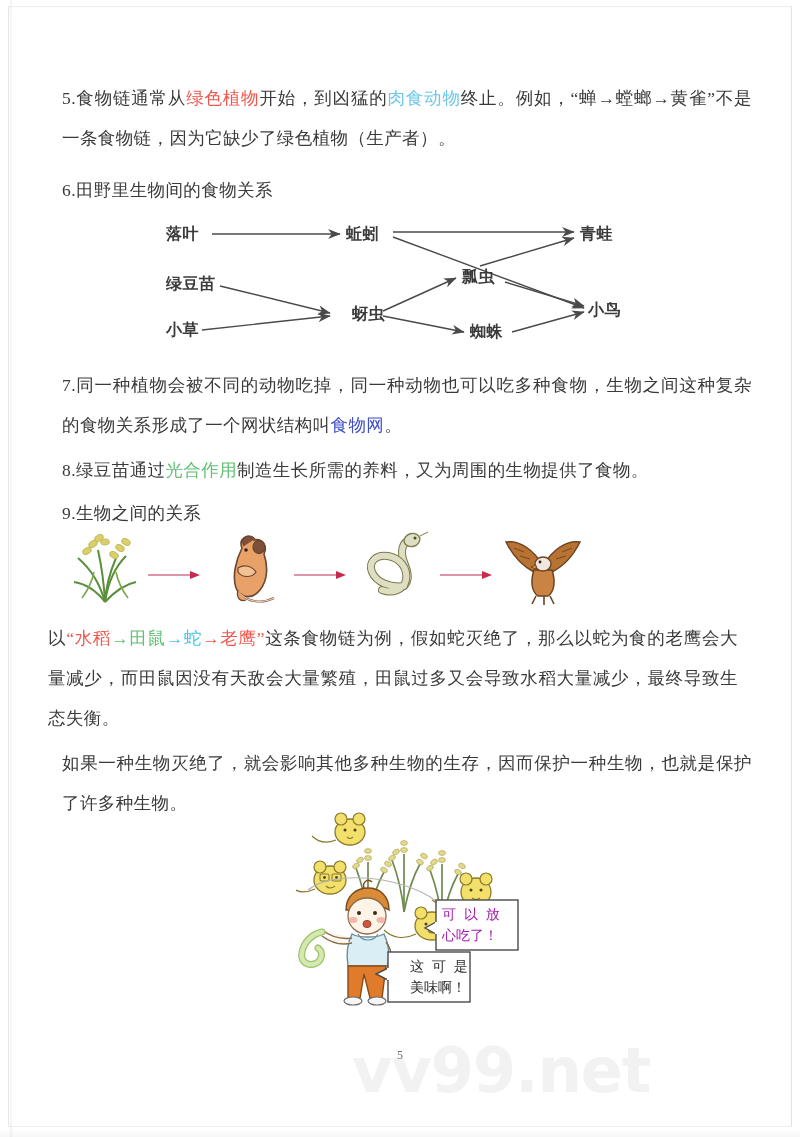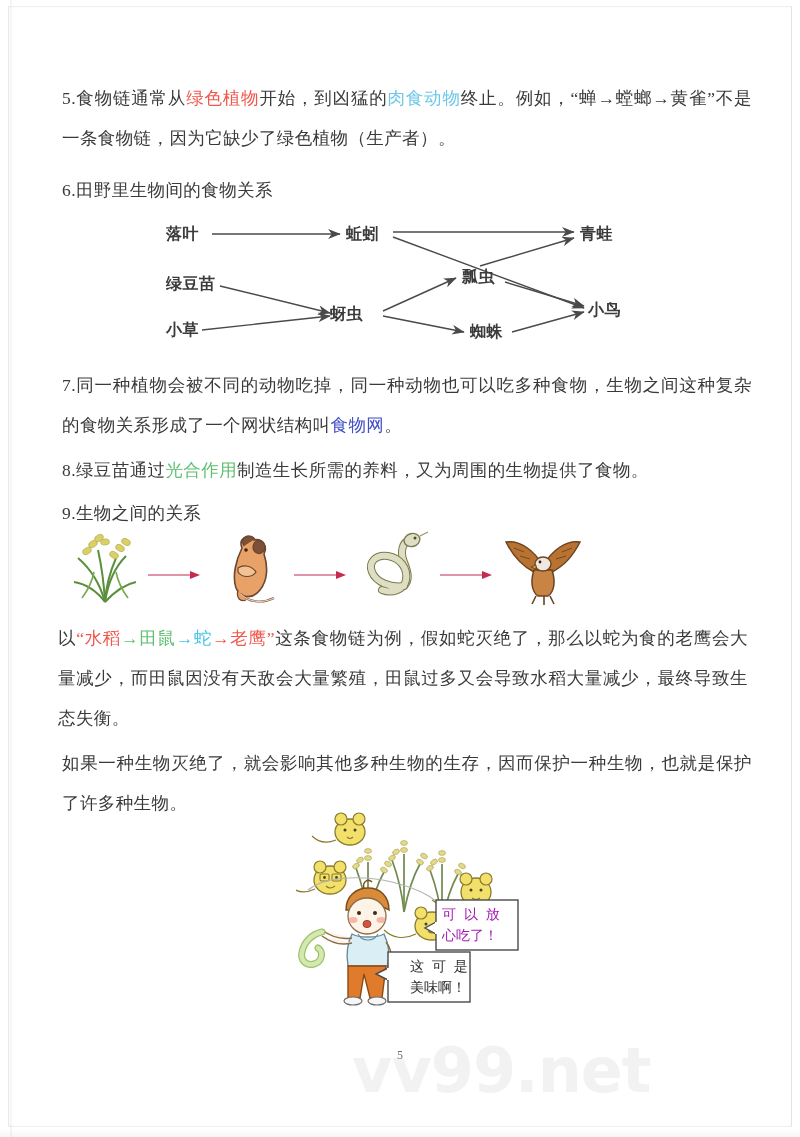--- a/index.html
+++ b/index.html
@@ -185,21 +185,21 @@
         <line x1="355" y1="70" x2="434" y2="94" stroke="#4a4a4a" stroke-width="1.4" marker-end="url(#ah)"></line>
 
         <line x1="362" y1="120" x2="434" y2="100" stroke="#4a4a4a" stroke-width="1.4" marker-end="url(#ah)"></line>
       </svg>
 
       <div class="fw-node" style="left:16px; top:12px;text-align:right;">落叶</div>
       <div class="fw-node" style="left:196px; top:12px;">蚯蚓</div>
       <div class="fw-node" style="left:430px; top:12px;">青蛙</div>
       <div class="fw-node" style="left:16px; top:62px;">绿豆苗</div>
       <div class="fw-node" style="left:312px; top:55px;">瓢虫</div>
-      <div class="fw-node" style="left:180px; top:92px;text-align:center;">蚜虫</div>
+      <div class="fw-node" style="left:202px; top:92px;text-align:center;">蚜虫</div>
       <div class="fw-node" style="left:438px; top:88px;">小鸟</div>
       <div class="fw-node" style="left:16px; top:108px;">小草</div>
       <div class="fw-node" style="left:320px; top:110px;">蜘蛛</div>
     </div>
 
     <div class="para" style="left:62px; top:365px; width:690px;">
       <span>7.</span><span>同一种植物会被不同的动物吃掉，同一种动物也可以吃多种食物，生物之间这种复杂的食物关系形成了一个网状结构叫</span><span class="hl-indigo">食物网</span><span>。</span>
     </div>
 
     <div class="para" style="left:62px; top:450px; width:690px;">
@@ -288,21 +288,21 @@
           <path d="M34,42 C30,54 32,64 38,68 L48,68 C54,64 56,54 52,42 z" fill="#c98443" stroke="#6b4321" stroke-width="1.5"></path>
           <ellipse cx="43" cy="36" rx="8" ry="7" fill="#f0e7de" stroke="#6b4321" stroke-width="1.4"></ellipse>
           <circle cx="40" cy="34" r="1.4" fill="#2e2117"></circle>
           <path d="M36,37 L31,39 L36,41 z" fill="#e0a83a" stroke="#6b4321" stroke-width="0.9"></path>
           <path d="M36,68 L32,76 M44,68 L44,77 M50,68 L54,76" stroke="#6b4321" stroke-width="1.6"></path>
           <path d="M14,20 L24,24 M20,28 L30,31 M72,20 L62,24 M66,28 L56,31" stroke="#6b4321" stroke-width="0.9" fill="none"></path>
         </svg>
       </div>
     </div>
 
-    <div class="para" style="left:58px; top:618px; width:690px;">
+    <div class="para" style="left:48px; top:618px; width:690px;">
       <span>以</span><span class="hl-red">“</span><span class="hl-red">水稻</span><span class="hl-green">→</span><span class="hl-green">田鼠</span><span class="hl-cyan">→</span><span class="hl-cyan">蛇</span><span class="hl-red">→</span><span class="hl-red">老鹰</span><span class="hl-red">”</span><span>这条食物链为例，假如蛇灭绝了，那么以蛇为食的老鹰会大量减少，而田鼠因没有天敌会大量繁殖，田鼠过多又会导致水稻大量减少，最终导致生态失衡。</span>
     </div>
 
     <div class="para" style="left:62px; top:743px; width:690px;">
       <span>如果一种生物灭绝了，就会影响其他多种生物的生存，因而保护一种生物，也就是保护了许多种生物。</span>
     </div>
 
     <div class="cartoon">
       <svg width="232" height="205" viewBox="0 0 232 205">
 

